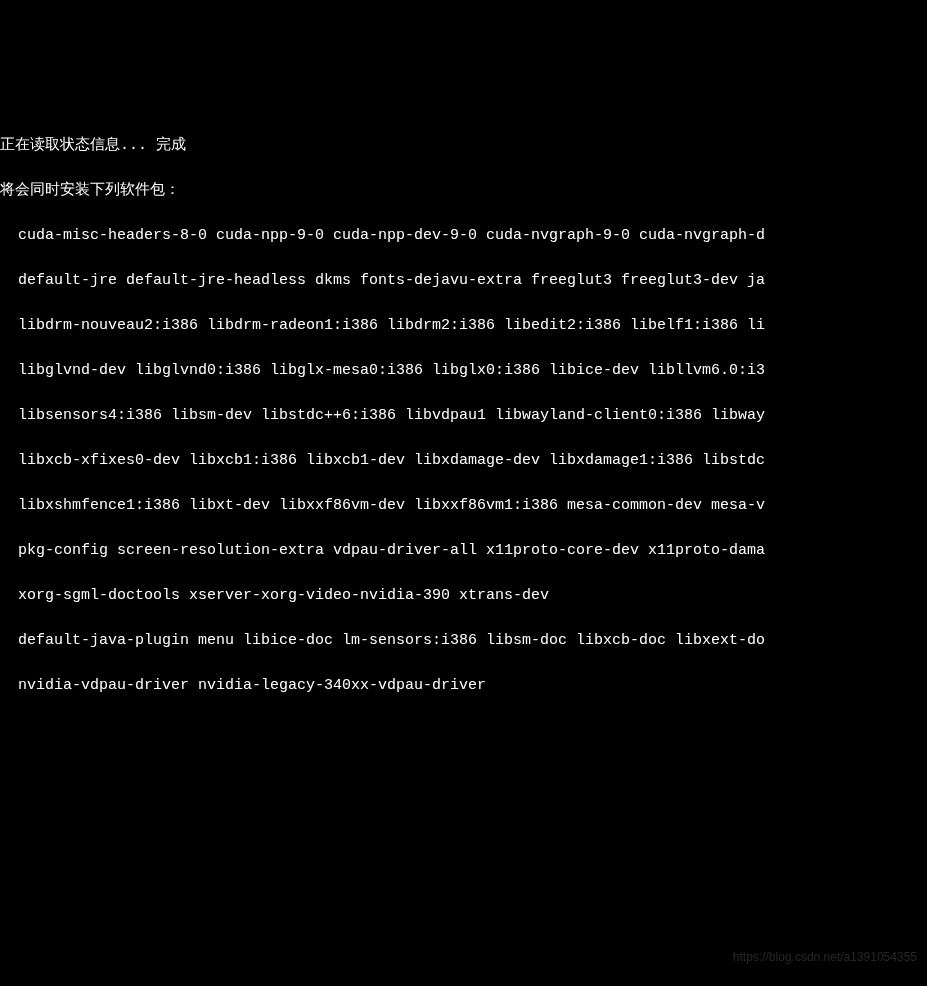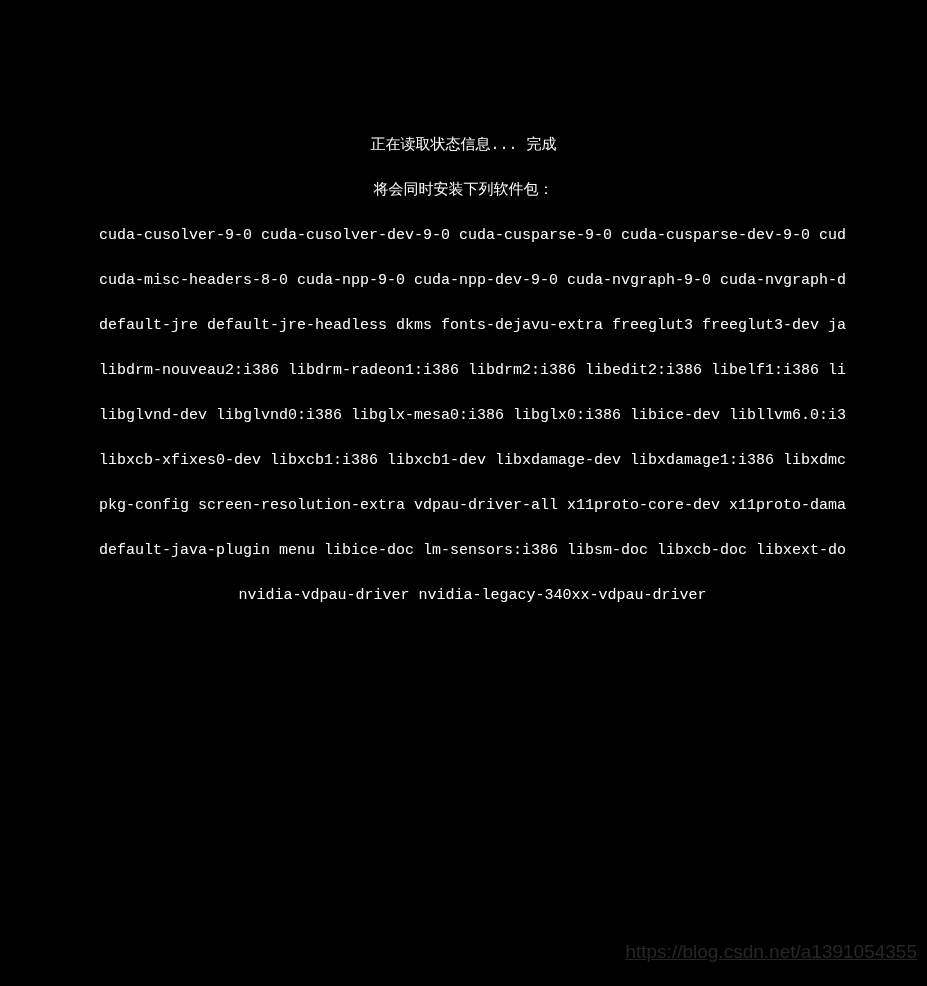--- a/index.html
+++ b/index.html
@@ -13,47 +13,47 @@
     width: 927px;
     height: 986px;
     overflow: hidden;
     white-space: pre;
   }
   .terminal {
     padding: 0;
   }
   .line {
     white-space: pre;
-    text-align: center;
   }
   .watermark {
     position: absolute;
     right: 10px;
     bottom: 20px;
     color: rgba(255,255,255,0.15);
-    font-size: 19px;
+    font-size: 12px;
     font-family: sans-serif;
-    text-decoration: underline;
   }
 </style>
 </head>
 <body>
 
 
 
 <div class="terminal">
 <div class="line">正在读取状态信息... 完成</div>
 <div class="line">将会同时安装下列软件包：</div>
-<div class="line">  cuda-cusolver-9-0 cuda-cusolver-dev-9-0 cuda-cusparse-9-0 cuda-cusparse-dev-9-0 cud</div>
 <div class="line">  cuda-misc-headers-8-0 cuda-npp-9-0 cuda-npp-dev-9-0 cuda-nvgraph-9-0 cuda-nvgraph-d</div>
 <div class="line">  default-jre default-jre-headless dkms fonts-dejavu-extra freeglut3 freeglut3-dev ja</div>
 <div class="line">  libdrm-nouveau2:i386 libdrm-radeon1:i386 libdrm2:i386 libedit2:i386 libelf1:i386 li</div>
 <div class="line">  libglvnd-dev libglvnd0:i386 libglx-mesa0:i386 libglx0:i386 libice-dev libllvm6.0:i3</div>
-<div class="line">  libxcb-xfixes0-dev libxcb1:i386 libxcb1-dev libxdamage-dev libxdamage1:i386 libxdmc</div>
+<div class="line">  libsensors4:i386 libsm-dev libstdc++6:i386 libvdpau1 libwayland-client0:i386 libway</div>
+<div class="line">  libxcb-xfixes0-dev libxcb1:i386 libxcb1-dev libxdamage-dev libxdamage1:i386 libstdc</div>
+<div class="line">  libxshmfence1:i386 libxt-dev libxxf86vm-dev libxxf86vm1:i386 mesa-common-dev mesa-v</div>
 <div class="line">  pkg-config screen-resolution-extra vdpau-driver-all x11proto-core-dev x11proto-dama</div>
+<div class="line">  xorg-sgml-doctools xserver-xorg-video-nvidia-390 xtrans-dev</div>
 <div class="line">  default-java-plugin menu libice-doc lm-sensors:i386 libsm-doc libxcb-doc libxext-do</div>
 <div class="line">  nvidia-vdpau-driver nvidia-legacy-340xx-vdpau-driver</div>
 
 
 
 
 
 
 
 

